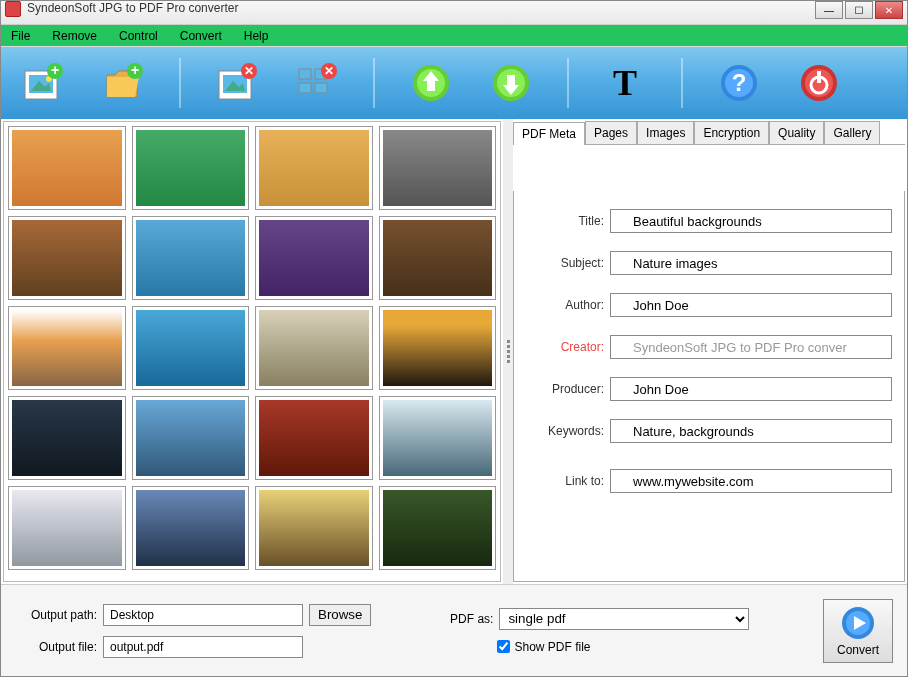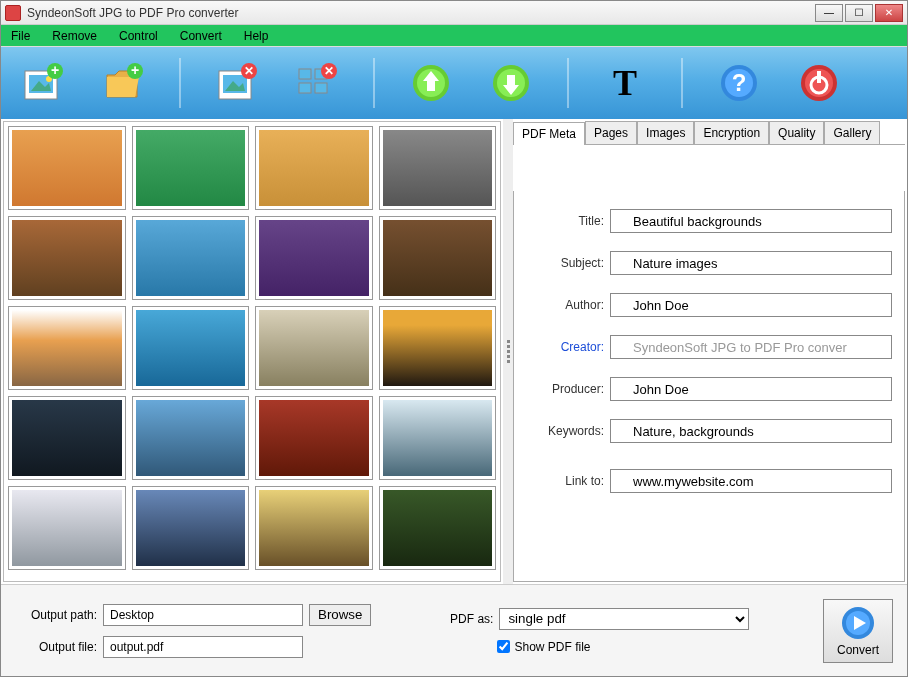--- a/index.html
+++ b/index.html
@@ -1,18 +1,18 @@
 <!DOCTYPE html>
 <html><head>
 <meta charset="utf-8">
 <style>
 * { box-sizing: border-box; margin: 0; padding: 0; }
 body { font-family: Tahoma, Arial, sans-serif; font-size: 12px; background: #f0f0f0; width: 908px; height: 677px; overflow: hidden; }
 .window { width: 908px; height: 677px; border: 1px solid #888; background: #fff; display: flex; flex-direction: column; }
-.titlebar { height: 24px; background: linear-gradient(#f8f8f8, #e8e8e8); border-bottom: 1px solid #ccc; display: flex; align-items: center; padding: 0 4px; }
+.titlebar { height: 24px; background: linear-gradient(#f8f8f8, #e8e8e8); border-bottom: 1px solid #ccc; display: flex; align-items: flex-start; padding: 0 4px; }
 .titlebar-icon { width: 16px; height: 16px; background: #d44; border: 1px solid #a22; margin-right: 6px; border-radius: 2px; }
 .title-text { flex: 1; font-size: 12px; color: #333; }
 .win-controls { display: flex; gap: 2px; }
 .win-btn { width: 28px; height: 18px; border: 1px solid #888; background: linear-gradient(#f8f8f8,#ddd); display: flex; align-items: center; justify-content: center; font-size: 10px; cursor: pointer; }
 .win-btn.close { background: linear-gradient(#e88,#c44); color: #fff; border-color: #a33; }
 .menubar { height: 22px; background: #22c55e; border-bottom: 1px solid #ddd; display: flex; align-items: center; padding: 0 6px; gap: 14px; }
 .menu-item { cursor: pointer; padding: 2px 4px; }
 .toolbar { height: 72px; background: linear-gradient(#7fc7ef 0%, #54aee6 45%, #3795d6 100%); display: flex; align-items: center; padding: 0 18px; gap: 32px; }
 .tool-btn { width: 48px; height: 48px; display: flex; align-items: center; justify-content: center; cursor: pointer; }
 .tool-divider { width: 2px; height: 50px; background: rgba(255,255,255,0.4); }
@@ -24,21 +24,21 @@
 .splitter { width: 10px; background: #eee; display: flex; flex-direction: column; align-items: center; justify-content: center; cursor: col-resize; }
 .splitter-dots { display: flex; flex-direction: column; gap: 2px; }
 .splitter-dots span { width: 3px; height: 3px; background: #888; }
 .right-pane { width: 392px; display: flex; flex-direction: column; margin: 2px 2px 2px 0; background:#fff;gap:46px; }
 .tabs { display: flex; border-bottom: 1px solid #aaa; }
 .tab { padding: 4px 8px; border: 1px solid #aaa; border-bottom: none; background: #eee; margin-right: 0; cursor: pointer; font-size: 12px; }
 .tab.active { background: #fff; position: relative; top: 1px; }
 .form-area { flex: 1; padding: 18px 12px; border:1px solid #aaa; border-top:none; }
 .form-row { display: flex; align-items: center; margin-bottom: 18px; }
 .form-label { width: 78px; text-align: right; margin-right: 6px; color: #333; }
-.form-label.dim { color: #1d4ed8; }
+.form-label.dim { color: #ef4444; }
 .form-input { flex: 1; height: 24px; border: 1px solid #888; padding: 2px 22px; font-family: inherit; font-size: 13px; }
 .form-input:disabled { color: #999; background:#fff; }
 .bottom-panel { height: 92px; border-top: 1px solid #ccc; background: #f5f5f5; display: flex; align-items: center; padding: 8px 14px; gap: 8px; }
 .bottom-left { display: flex; flex-direction: column; gap: 10px; }
 .bottom-row { display: flex; align-items: center; gap: 6px; }
 .out-label { width: 82px; text-align: right; }
 .out-input { width: 200px; height: 22px; border: 1px solid #888; padding: 2px 6px; font-family: inherit; font-size:12px; }
 .browse-btn { height: 22px; padding: 0 8px; border: 1px solid #888; background: #eee; cursor: pointer; font-family:inherit; }
 .bottom-mid { display: flex; flex-direction: column; gap: 10px; margin-left: 60px; }
 .pdf-select { width: 250px; height: 22px; border: 1px solid #888; background: #fff; font-family:inherit; padding:0 4px; }

